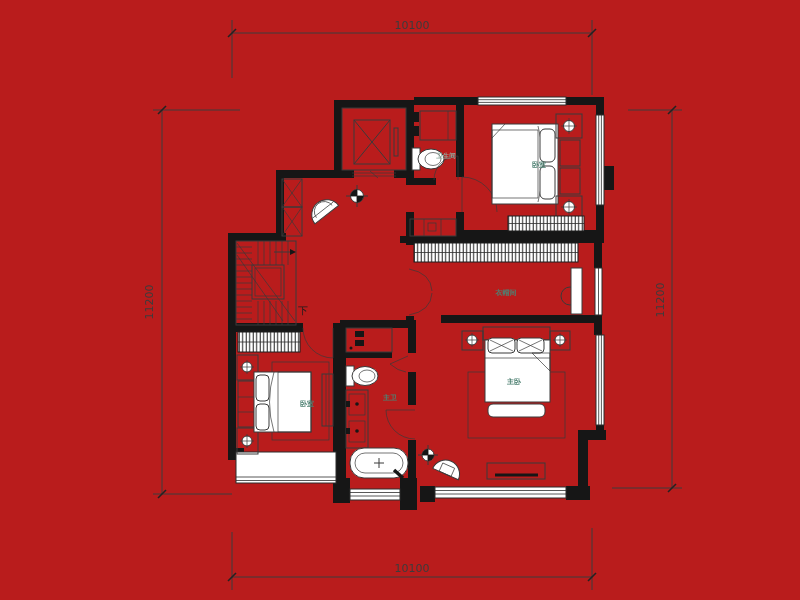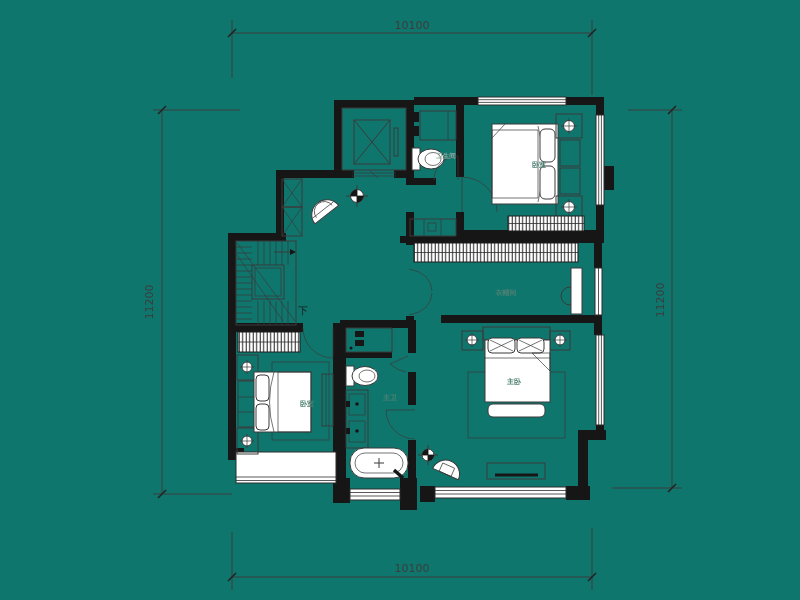--- a/index.html
+++ b/index.html
@@ -1,16 +1,16 @@
 <!DOCTYPE html>
 <html><head>
 <meta charset="utf-8">
 <style>
   html,body{margin:0;padding:0;background:#fff;}
-  .canvas{position:relative;width:800px;height:600px;background:#0f766e;overflow:hidden;
+  .canvas{position:relative;width:800px;height:600px;background:#b91c1c;overflow:hidden;
           font-family:"DejaVu Sans",sans-serif;}
   svg{position:absolute;left:0;top:0;}
   .wall{fill:#161616;stroke:none;}
   .thin{fill:none;stroke:#3a3a3a;stroke-width:1;}
   .thin2{fill:none;stroke:#3a3a3a;stroke-width:0.7;}
   .furn{fill:#ffffff;stroke:#3a3a3a;stroke-width:1;}
   .blk{fill:#161616;}
   .winbox{fill:#ffffff;stroke:#2d2d2d;stroke-width:1;}
   .winline{stroke:#2d2d2d;stroke-width:0.8;fill:none;}
   .dim{stroke:#3c3c3c;stroke-width:1;fill:none;}

